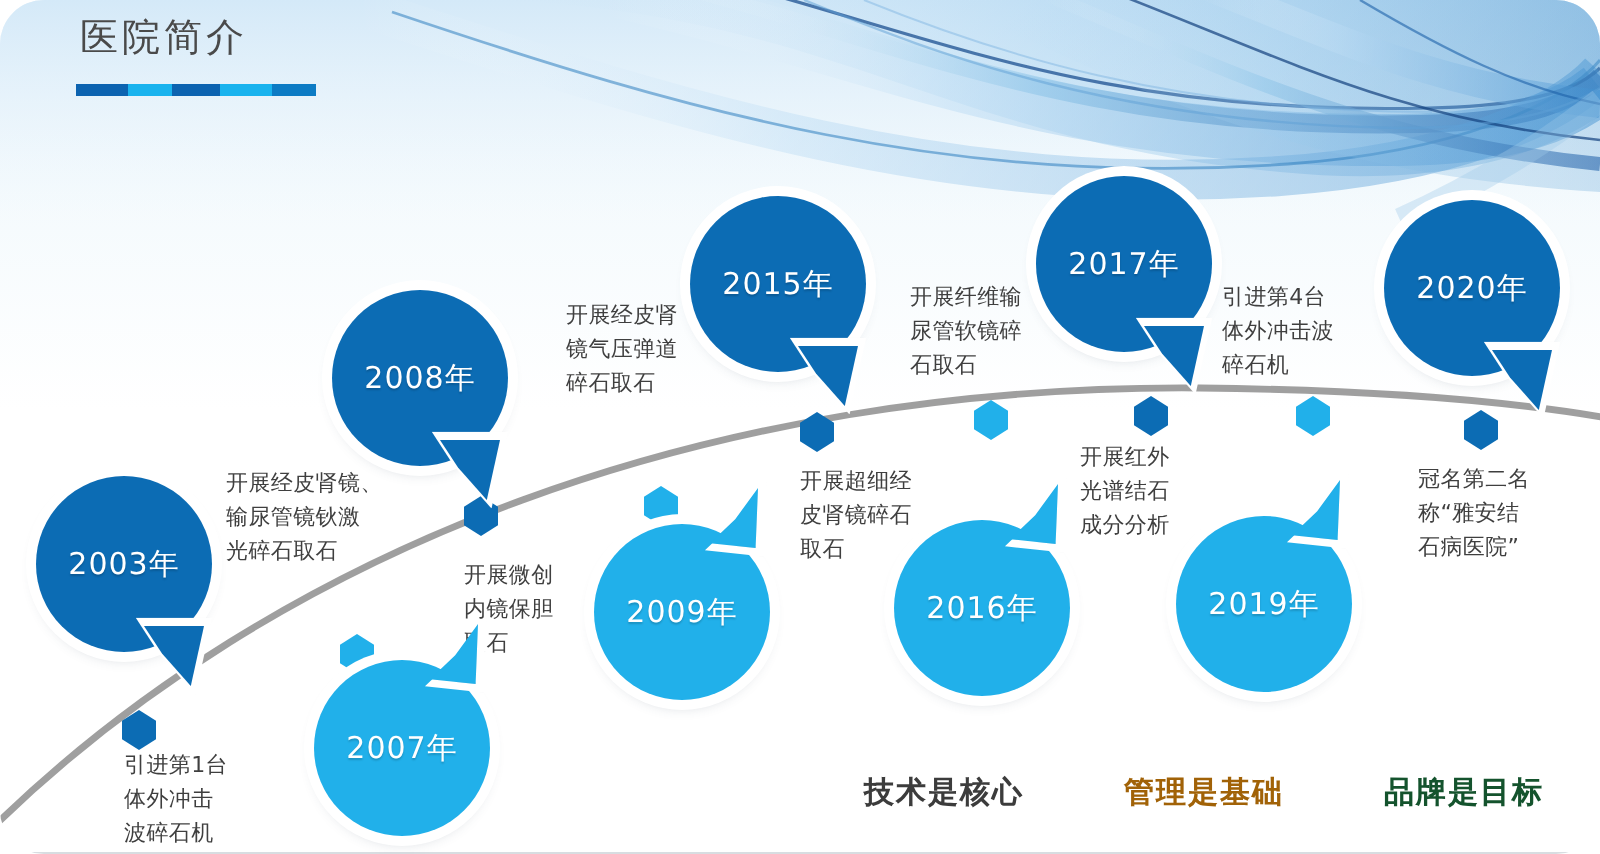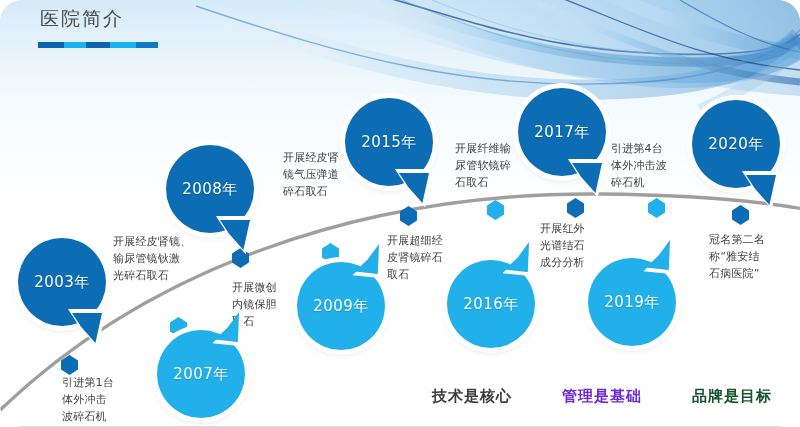--- a/index.html
+++ b/index.html
@@ -227,37 +227,37 @@
 波碎石机</div>
       <div class="cap" style="left: 113px; top: 233px; width: 96px;">开展经皮肾镜、
 输尿管镜钬激
 光碎石取石</div>
       <div class="cap" style="left: 232px; top: 279px; width: 76px;">开展微创
 内镜保胆
 取石</div>
       <div class="cap" style="left: 283px; top: 149px; width: 84px;">开展经皮肾
 镜气压弹道
 碎石取石</div>
-      <div class="cap" style="left: 387px; top: 232px; width: 80px;">开展超细经
+      <div class="cap" style="left: 400px; top: 232px; width: 80px;">开展超细经
 皮肾镜碎石
 取石</div>
       <div class="cap" style="left: 455px; top: 140px; width: 80px;">开展纤维输
 尿管软镜碎
 石取石</div>
       <div class="cap" style="left: 540px; top: 220px; width: 70px;">开展红外
 光谱结石
 成分分析</div>
       <div class="cap" style="left: 611px; top: 140px; width: 76px;">引进第4台
 体外冲击波
 碎石机</div>
       <div class="cap" style="left: 709px; top: 231px; width: 78px;">冠名第二名
 称“雅安结
 石病医院”</div>
     </div>
 
   <div class="slogans" id="slogans">
       <div class="slogan" style="color: rgb(60, 60, 60);">技术是核心</div>
-      <div class="slogan" style="color: #6d28d9;">管理是基础</div>
+      <div class="slogan" style="color: #a16207;">管理是基础</div>
       <div class="slogan" style="color: #14532d;">品牌是目标</div>
     </div>
 
   <div class="bottom-rule"></div>
 </div>
 
 </body></html>

